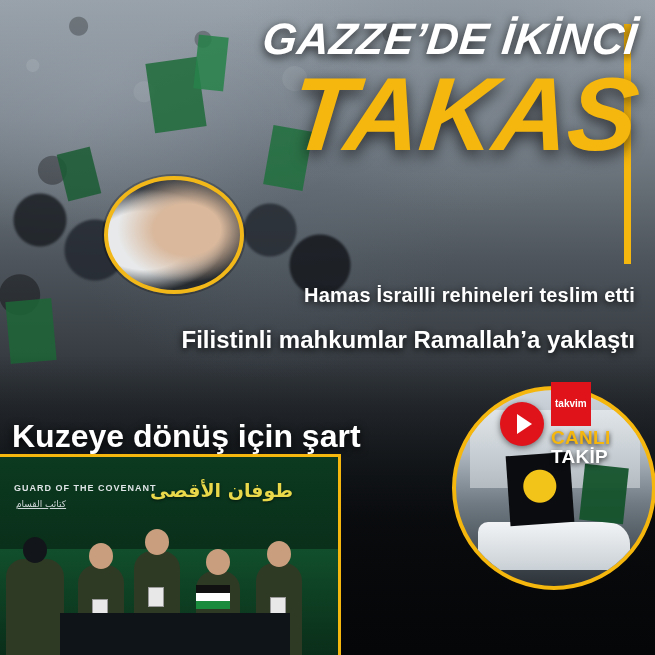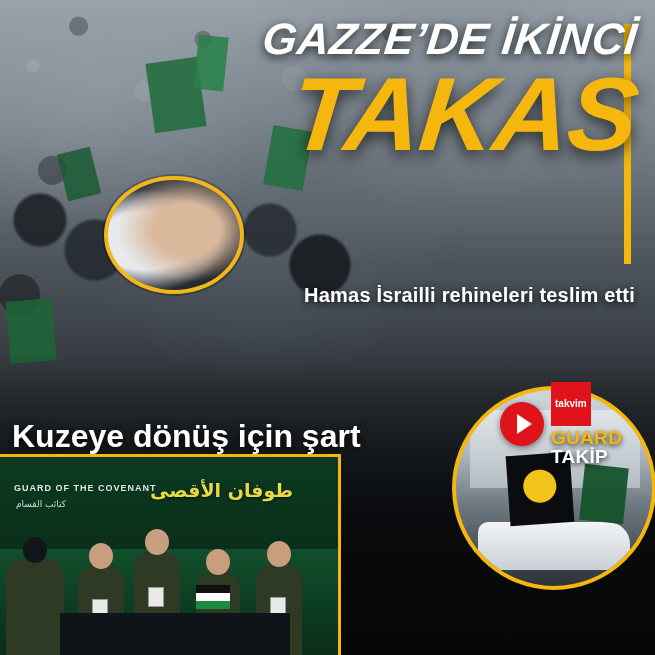--- a/index.html
+++ b/index.html
@@ -182,20 +182,21 @@
     text-shadow: 0 1px 3px rgba(0,0,0,.6);
   }
   .stage-en {
     position: absolute; left: 14px; top: 26px;
     color: #dfe4e6; font-size: 9px; letter-spacing: 1px; font-weight: 700;
   }
   .stage-ar-small {
     position: absolute; left: 16px; top: 42px;
     color: #cfd6d8; font-size: 9px;
     font-family: "DejaVu Sans", sans-serif;
+    text-decoration: underline;
   }
   .figure {
     position: absolute; bottom: 0;
     background: #2f3a24;
     border-radius: 18px 18px 0 0;
   }
   .figure .head {
     position: absolute; left: 50%; top: -22px; width: 24px; height: 26px;
     margin-left: -12px; border-radius: 50%;
     background: #c99e7e;
@@ -323,20 +324,21 @@
   <div class="oval-face"></div>
   <div class="dark-bottom"></div>
 
   <div class="headline-wrap">
     <div class="h-rule"></div>
     <div class="h-line1">GAZZE’DE İKİNCİ</div>
     <div class="h-line2">TAKAS</div>
   </div>
 
   <div class="sub1">Hamas İsrailli rehineleri teslim etti</div>
+  <div class="sub2">Filistinli mahkumlar Ramallah’a yaklaştı</div>
   <div class="sub4">Kuzeye dönüş için şart</div>
 
   <div class="inset-stage">
     <div class="stage-banner"></div>
     <div class="stage-en">GUARD OF THE COVENANT</div>
     <div class="stage-ar-small">كتائب القسام</div>
     <div class="stage-arabic">طوفان الأقصى</div>
 
     <div class="figure f-mask" style="left:6px; width:58px; height:96px;">
       <div class="head"></div>
@@ -367,18 +369,18 @@
     <div class="flag-black"></div>
     <div class="flag-green"></div>
   </div>
 
   <div class="live">
     <div class="live-play">
       <div class="tri"></div>
     </div>
     <div class="live-text">
       <div class="live-brand">takvim</div>
-      <div class="live-1">GUARD</div>
+      <div class="live-1">CANLI</div>
       <div class="live-2">TAKİP</div>
     </div>
   </div>
 
 </div>
 
 </body></html>

